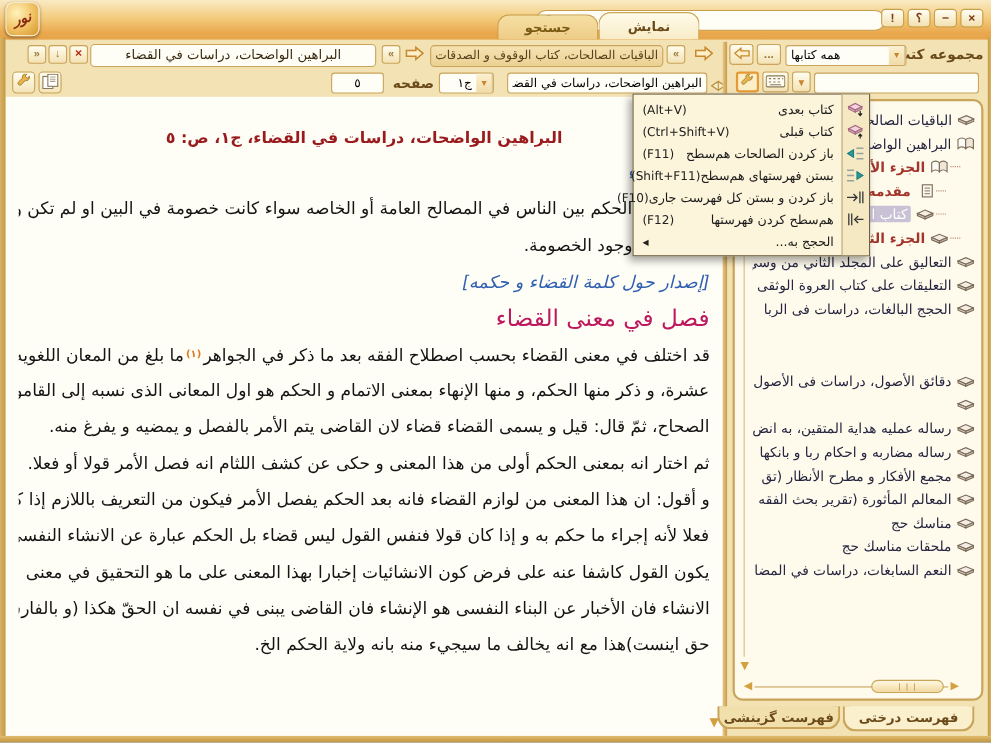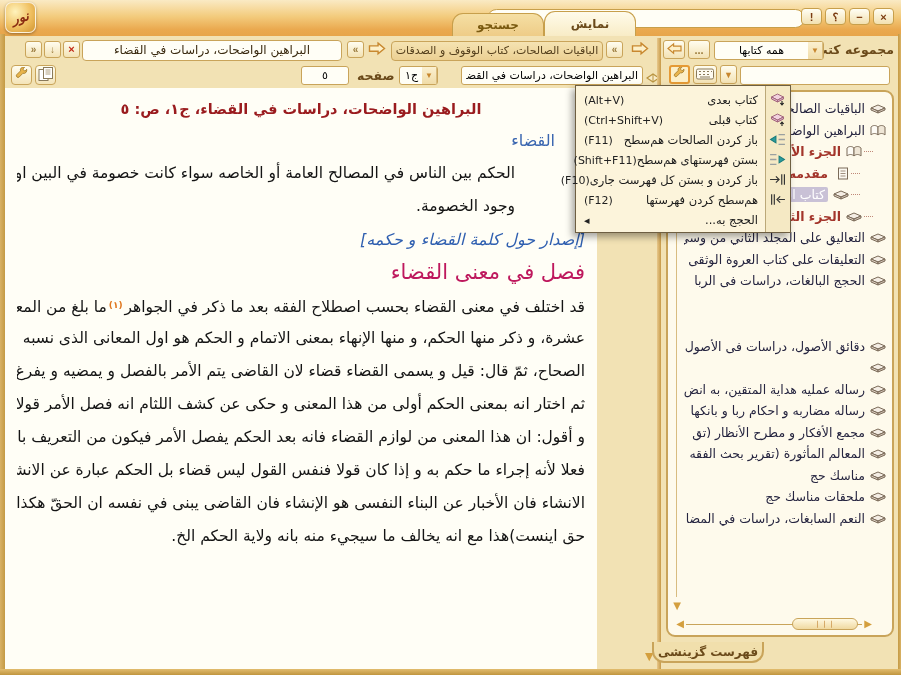--- a/index.html
+++ b/index.html
@@ -48,21 +48,21 @@
   .tool-label{position:absolute;top:0;line-height:25px;font-size:12.5px;font-weight:bold;color:#6B4A1A;}
   .combo{position:absolute;top:3px;height:19px;background:#FFFEF6;border:1px solid #C9A45A;border-radius:3px;
     display:flex;align-items:center;}
   .combo .val{flex:1;font-size:11px;padding:0 4px;white-space:nowrap;overflow:hidden;}
   .combo-arrow{flex:0 0 15px;height:100%;border-left:none;background:linear-gradient(#FBF0D0,#F0DCA8);
     border:none;border-right:1px solid #D8BC80;color:#C8872F;font-size:8px;line-height:17px;text-align:center;padding:0;order:2;}
   .iconbtn{position:absolute;top:2px;width:21px;height:20px;background:linear-gradient(#FFFDF0,#F4E4B8);
     border:1px solid #C9A45A;border-radius:4px;padding:1px 0 0 0;text-align:center;}
   .iconbtn.pressed{background:#FCEFC8;border:2px solid #E59A35;}
   
-  .content{position:absolute;top:88px;left:5px;width:592px;bottom:2px;background:#FFFEF6;padding:4px 12px;overflow:hidden;}
+  .content{position:absolute;top:88px;left:5px;width:652px;bottom:2px;background:#FFFEF6;padding:21px 12px;overflow:hidden;}
   .page-title{text-align:center;color:#9A1B1E;font-weight:bold;font-size:14.5px;height:32px;line-height:34px;}
   .line{height:33px;line-height:33px;font-size:15.5px;color:#141414;white-space:nowrap;overflow:hidden;text-align:right;}
   .chapter{color:#3A66B0;font-size:16px;padding-right:30px;}
   .pr-cov{padding-right:70px;}
   .bracket{color:#2F5FB0;font-size:16px;font-style:italic;}
   .section{color:#be185d;font-size:21px;}
   .fnmark{color:#E07820;font-size:9px;vertical-align:4px;font-weight:bold;padding:0 2px;}
   
   .splitter{position:absolute;top:38px;left:657px;width:4px;bottom:6px;background:linear-gradient(90deg,#E8C88C,#C79A48);}
   .split-arrow{position:absolute;left:645px;top:650px;color:#D49F3E;font-size:11px;}
@@ -163,21 +163,21 @@
     </button>
     <button class="iconbtn" style="left:30px">
       <svg width="16" height="14" viewBox="0 0 16 14">
           <rect x="1" y="2.5" width="9" height="11" fill="#FFFFFF" stroke="#8A7A5A"></rect>
           <rect x="5.5" y="0.5" width="9" height="11" fill="#FFFFFF" stroke="#8A7A5A"></rect>
           <path d="M7.5 3 h5 M7.5 5 h5 M7.5 7 h5" stroke="#B0A080"></path>
         </svg>
     </button>
     <input class="tool-input" style="left: 296px; width: 48px; text-align: center;" value="٥">
     <span class="tool-label" style="left:352px">صفحه</span>
-    <div class="combo" style="left:394px;width:39px">
+    <div class="combo" style="left:394px;width:50px">
       <span class="val" style="text-align:right">ج١</span>
       <button class="combo-arrow" style="order:-1">▼</button>
     </div>
     <input class="tool-input" style="left: 456px; width: 182px;" value="البراهين الواضحات، دراسات في القضاء">
     <span style="position:absolute;left:641px;top:6px">
       <svg width="14" height="12" viewBox="0 0 14 12">
           <path d="M1 6 L7 2 L13 6 L7 10 Z" fill="#F8EBC8" stroke="#B8923E" stroke-width="1.2"></path>
           <path d="M7 2 V10" stroke="#B8923E"></path>
         </svg>
     </span>
@@ -190,33 +190,34 @@
     <div class="line pr-cov">وجود الخصومة.</div>
     <div class="line bracket">[إصدار حول كلمة القضاء و حكمه]</div>
     <div class="line section">فصل في معنى القضاء</div>
     <div class="line"><span>قد اختلف في معنى القضاء بحسب اصطلاح الفقه بعد ما ذكر في الجواهر</span><span class="fnmark">(١)</span><span>ما بلغ من المعان اللغويه إلى</span></div>
     <div id="body-lines">
         <div class="line">عشرة، و ذكر منها الحكم، و منها الإنهاء بمعنى الاتمام و الحكم هو اول المعانى الذى نسبه إلى القاموس و</div>
         <div class="line">الصحاح، ثمّ قال: قيل و يسمى القضاء قضاء لان القاضى يتم الأمر بالفصل و يمضيه و يفرغ منه.</div>
         <div class="line">ثم اختار انه بمعنى الحكم أولى من هذا المعنى و حكى عن كشف اللثام انه فصل الأمر قولا أو فعلا.</div>
         <div class="line">و أقول: ان هذا المعنى من لوازم القضاء فانه بعد الحكم يفصل الأمر فيكون من التعريف باللازم إذا كان</div>
         <div class="line">فعلا لأنه إجراء ما حكم به و إذا كان قولا فنفس القول ليس قضاء بل الحكم عبارة عن الانشاء النفسى الذى</div>
+        <div class="line">يكون القول كاشفا عنه على فرض كون الانشائيات إخبارا بهذا المعنى على ما هو التحقيق في معنى</div>
         <div class="line">الانشاء فان الأخبار عن البناء النفسى هو الإنشاء فان القاضى يبنى في نفسه ان الحقّ هكذا (و بالفارسية:</div>
         <div class="line">حق اينست)هذا مع انه يخالف ما سيجيء منه بانه ولاية الحكم الخ.</div>
       </div>
   </div>
 
   <div class="splitter"></div>
   <div class="split-arrow">▼</div>
 
   <div class="sidebar">
     <div class="srow srow1">
       <span class="s-label">مجموعه كتب</span>
       <div class="combo s-combo">
-        <span class="val" style="text-align:center">همه كتابها</span>
+        <span class="val" style="text-align:left">همه كتابها</span>
         <button class="combo-arrow" style="order:-1">▼</button>
       </div>
       <button class="s-btn" style="right:188px;width:22px">...</button>
       <button class="s-btn" style="right:213px;width:22px;padding-top:1px">
         <svg width="17" height="13" viewBox="0 0 18 14">
             <path d="M8 2 L2 7 L8 12 V9.5 H16 V4.5 H8 Z" fill="#FDF0C8" stroke="#C8882F" stroke-width="1.3"></path>
           </svg>
       </button>
     </div>
     <div class="srow srow2">
@@ -426,20 +427,21 @@
       <div class="hscroll">
         <div class="scroll-arrow" style="left:0;top:2px">◀</div>
         <div class="htrack"></div>
         <div class="hthumb">❘❘❘</div>
         <div class="scroll-arrow" style="right:0;top:2px">▶</div>
       </div>
     </div>
 
     <div class="side-tabs">
       <div class="side-tab inactive">فهرست گزینشی</div>
+      <div class="side-tab active">فهرست درختی</div>
     </div>
   </div>
 
   <div class="ctx">
     <div class="ctx-gutter"></div>
     <div id="menu-items">
         <div class="menu-item">
           <span class="mi-icon">
             <svg width="17" height="16" viewBox="0 0 16 16">
               <path d="M2 5 L8 2 L14 5 L8 8 Z" fill="#F2D2DE" stroke="#A4687E"></path>

